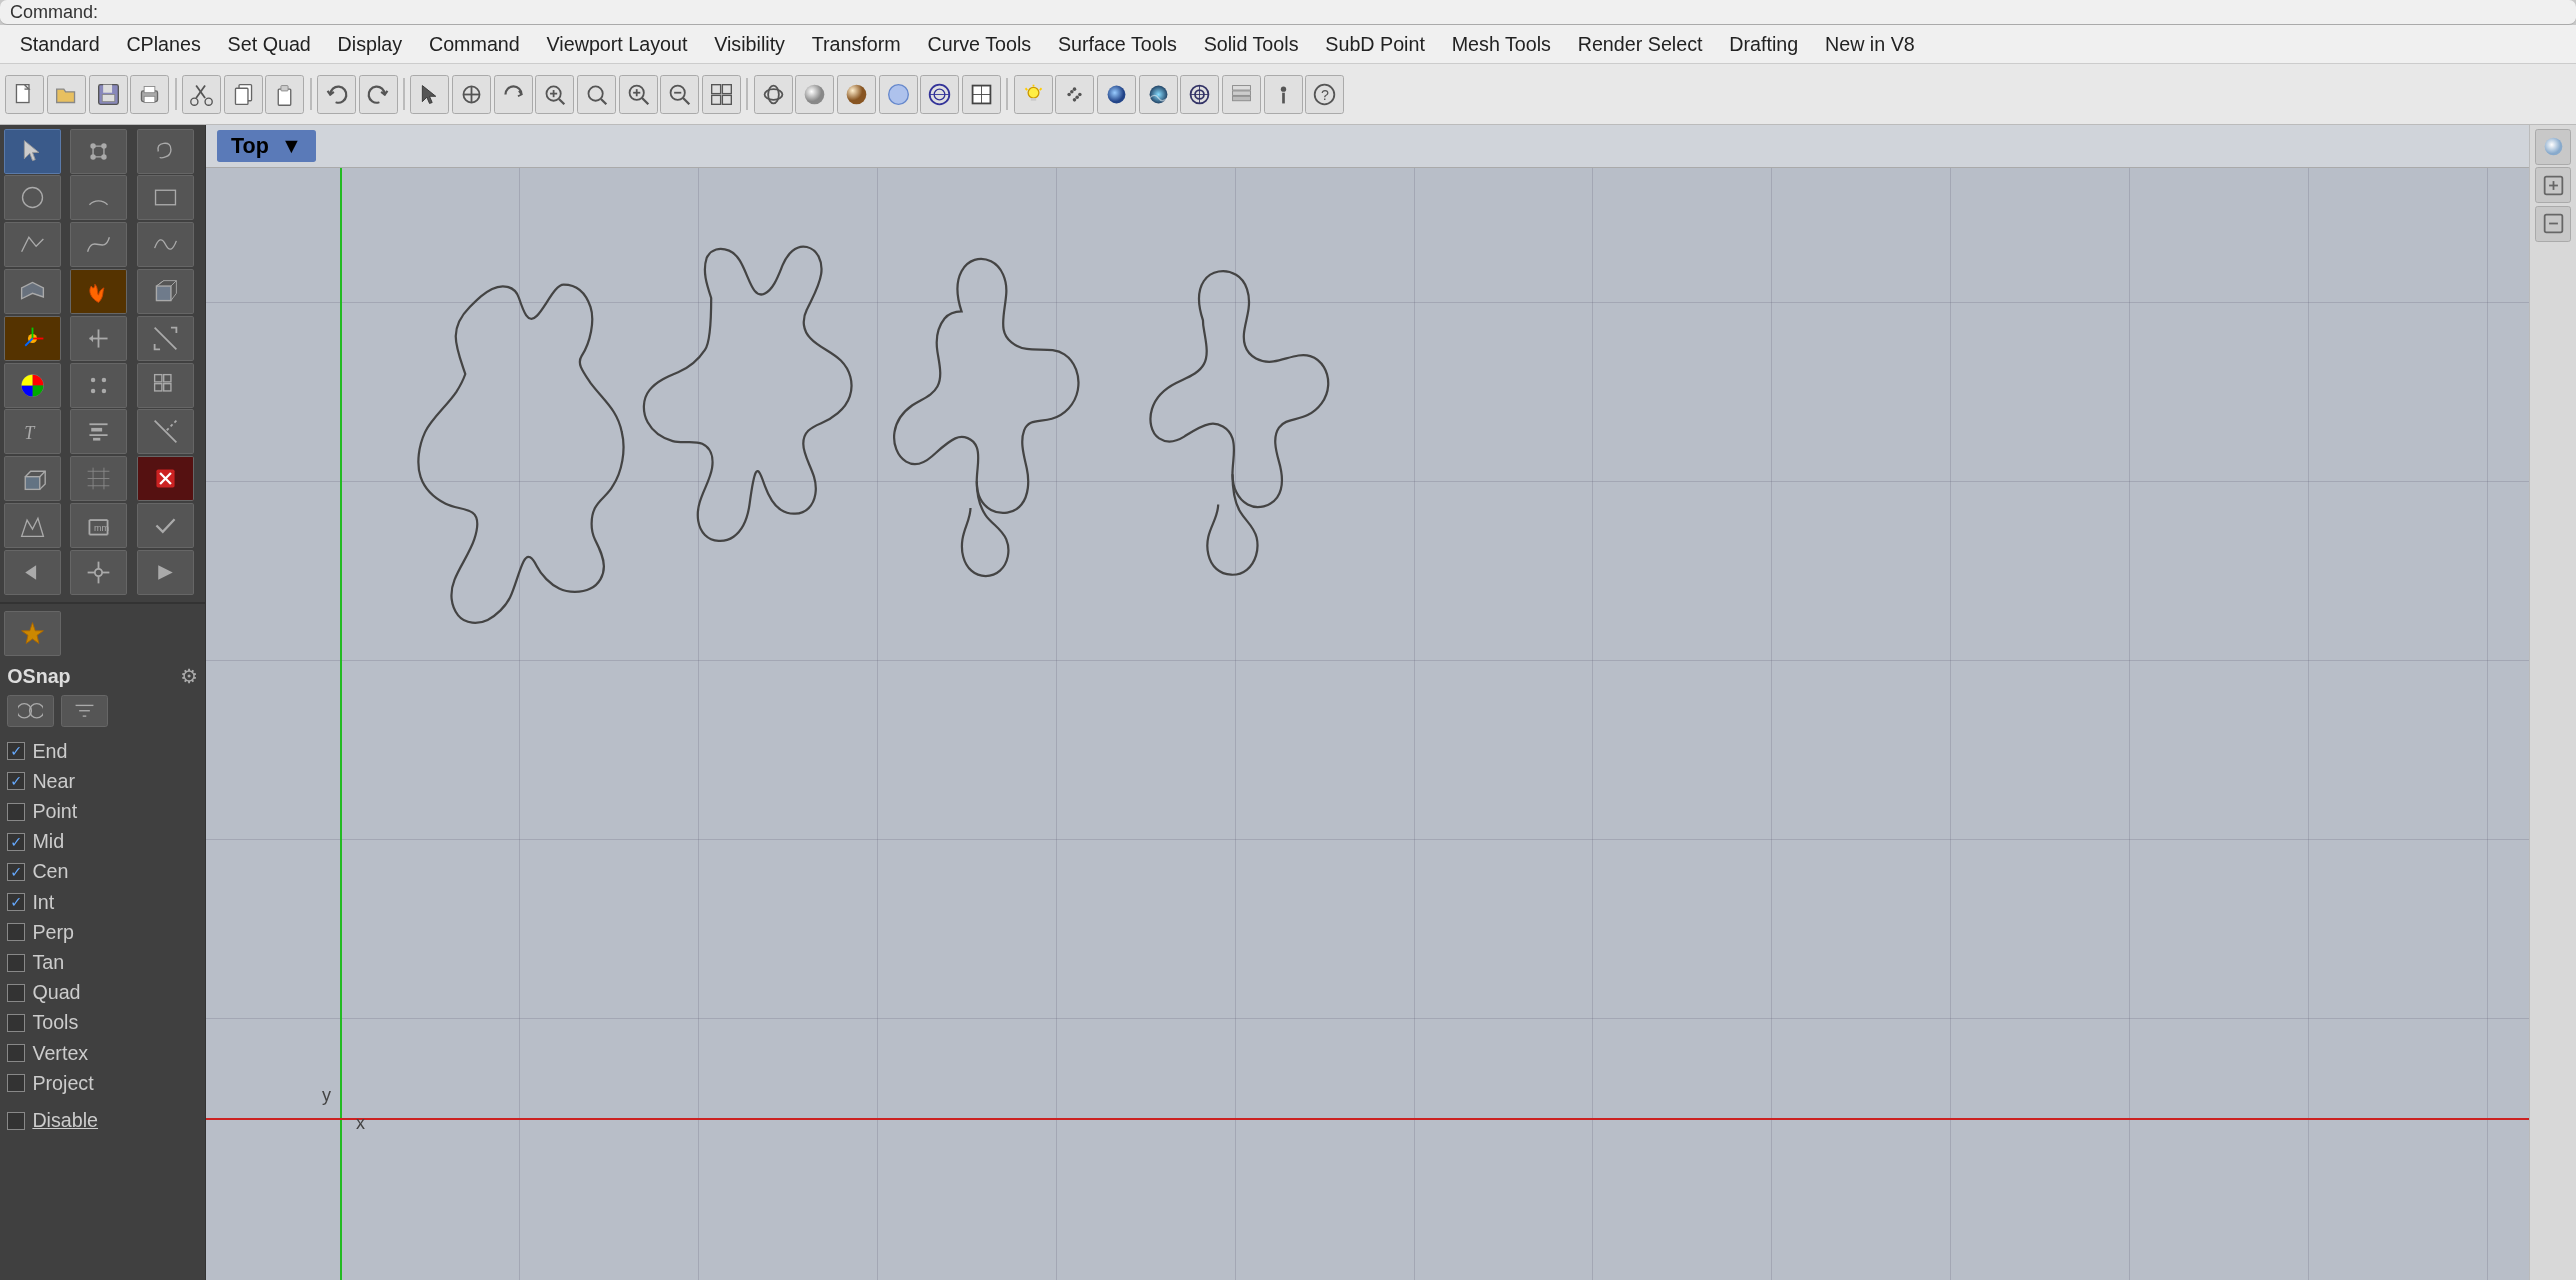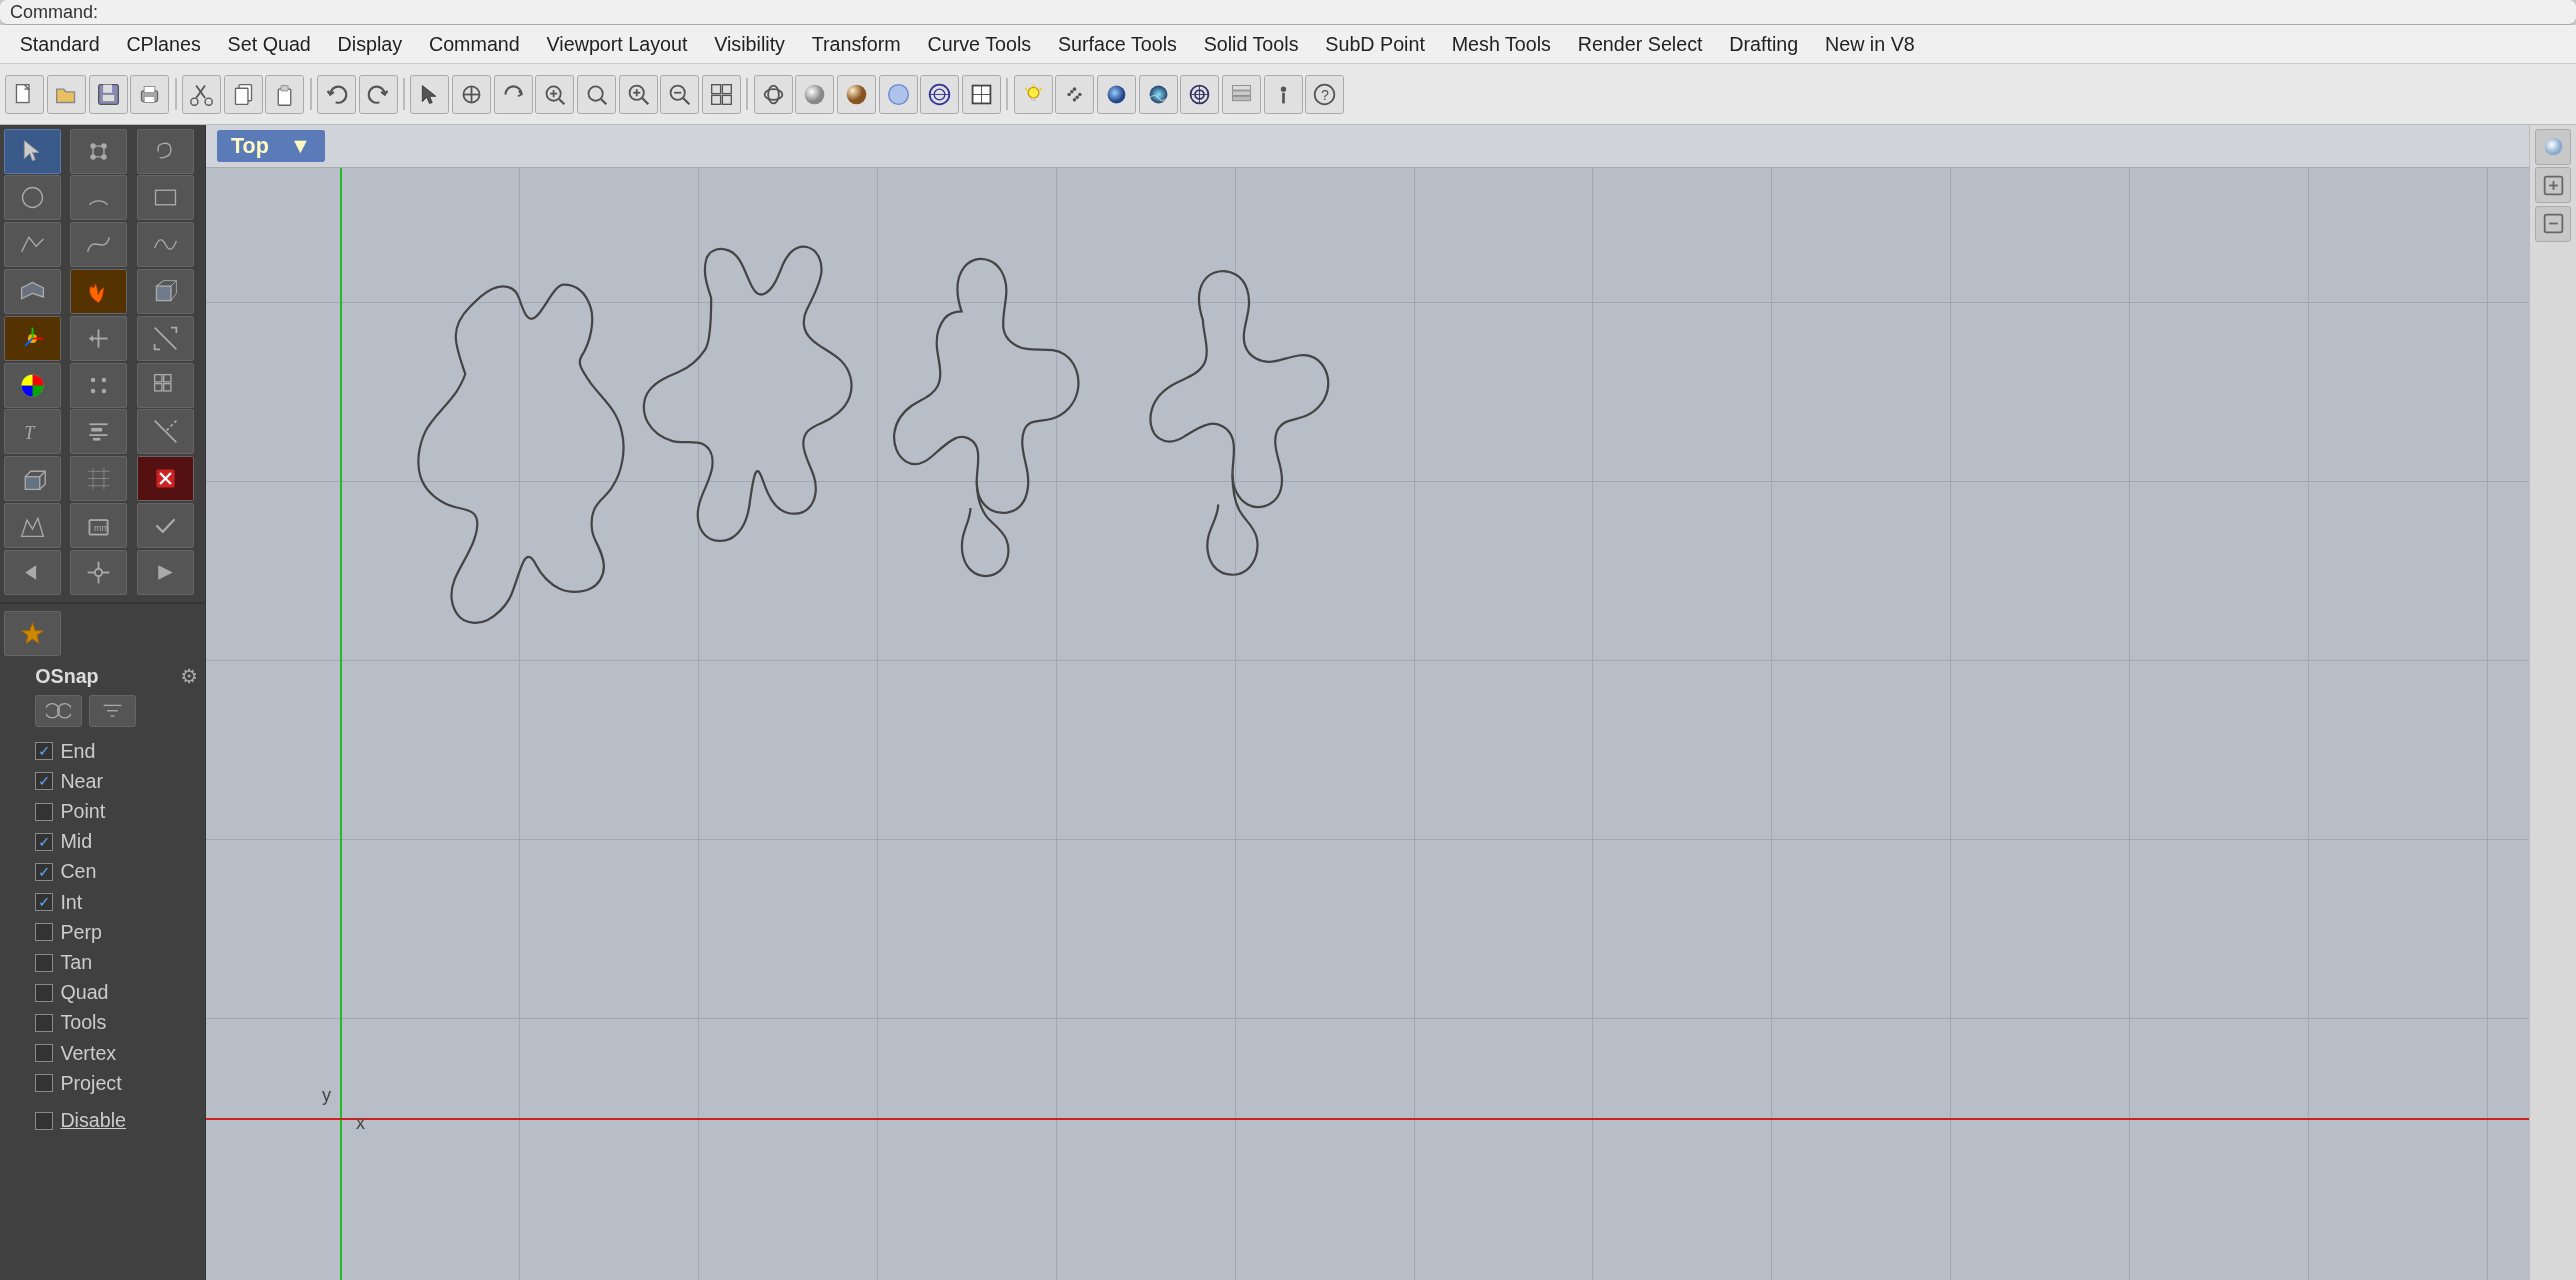--- a/index.html
+++ b/index.html
@@ -121,21 +121,20 @@
       height: 1.8px;
       background: #333;
       margin: 3.6px 0;
     }
 
     
     #osnap-panel {
       background: #404040;
       padding: 5.4px 7.2px;
       flex: 1;
-      margin-left: 28px;
     }
     #osnap-header {
       display: flex;
       align-items: center;
       justify-content: space-between;
       margin-bottom: 7.2px;
     }
     #osnap-title {
       color: #ddd;
       font-size: 19.7px;
@@ -213,28 +212,28 @@
     #viewport-header {
       height: 43px;
       background: #d0d4da;
       border-bottom: 0.9px solid #aaa;
       display: flex;
       align-items: center;
       padding: 0 10.7px;
     }
     #viewport-label {
       background: #5a7ab8;
-      color: #fef9c3;
+      color: #000000;
       padding: 3.6px 14.3px;
       border-radius: 2.7px;
       font-size: 21.5px;
       font-weight: bold;
       display: flex;
       align-items: center;
-      gap: 21px;
+      gap: 12px;
       cursor: pointer;
     }
 
     
     #viewport-canvas {
       flex: 1;
       position: relative;
       background: #b8bec8;
       overflow: hidden;
     }

